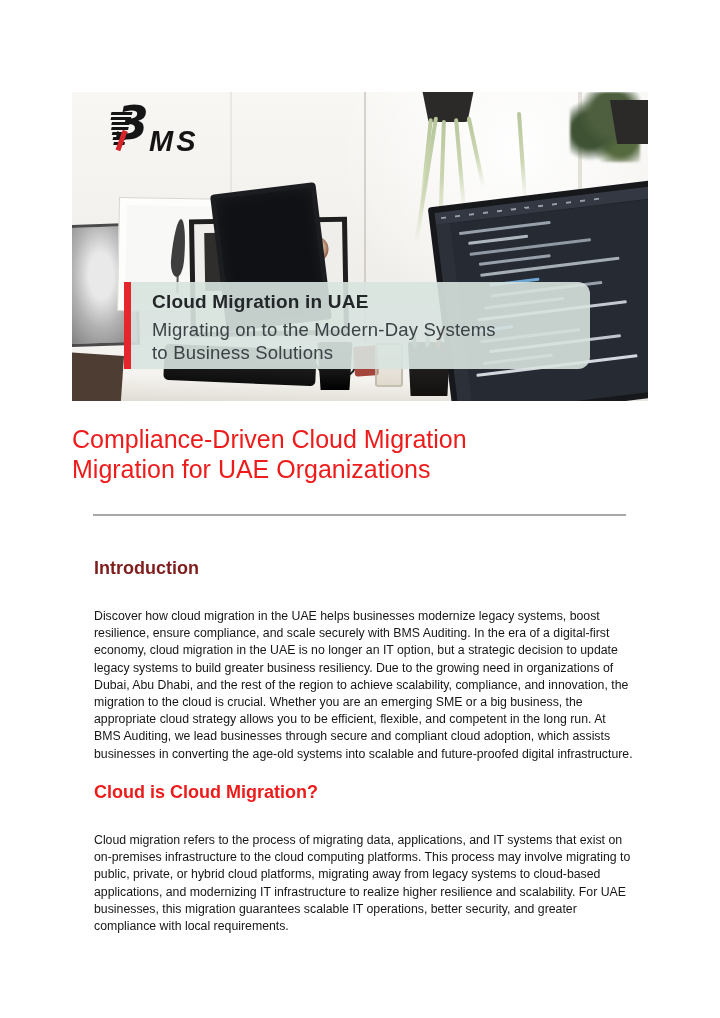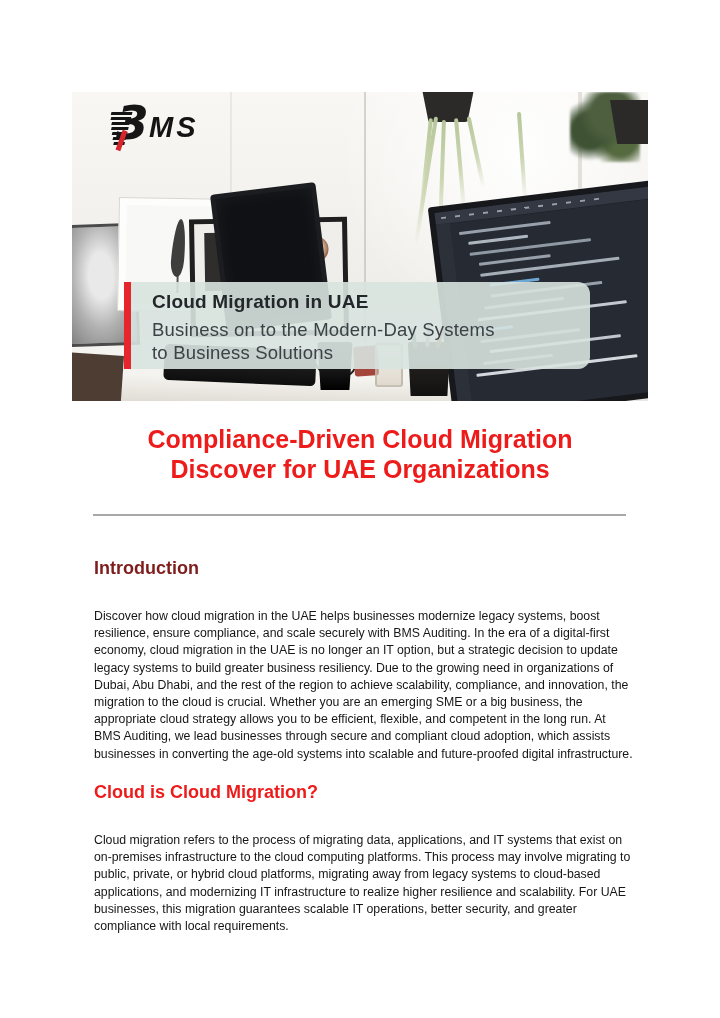--- a/index.html
+++ b/index.html
@@ -118,25 +118,25 @@
   .logo{position:absolute;left:30px;top:14px;width:120px;height:48px;}
   .logo-bars{position:absolute;left:4px;top:6px;width:22px;height:36px;transform:skewX(-14deg);
     display:flex;flex-direction:column;align-items:flex-end;}
   .logo-bars b{display:block;height:3px;margin-bottom:2px;background:#151515;}
   .logo-bars b:nth-child(1){width:21px;}.logo-bars b:nth-child(2){width:20px;}
   .logo-bars b:nth-child(3){width:18px;}.logo-bars b:nth-child(4){width:17px;}
   .logo-bars b:nth-child(5){width:15px;}.logo-bars b:nth-child(6){width:13px;}
   .logo-bars b:nth-child(7){width:11px;}
   .logo-three{position:absolute;left:14px;top:-7px;font:italic 800 47px/1 "DejaVu Sans",sans-serif;color:#161616;}
   .logo-red{position:absolute;left:17px;top:24px;width:5px;height:21px;transform:rotate(20deg);}
-  .logo-ms{position:absolute;left:47px;top:7px;font:italic 800 29px/1 "Liberation Sans",sans-serif;
+  .logo-ms{position:absolute;left:47px;top:21px;font:italic 800 29px/1 "Liberation Sans",sans-serif;
     letter-spacing:3px;color:#141414;}
   
-  .doc-title{position:absolute;left:72px;top:424px;width:576px;text-align:center;
-    font-size:25px;line-height:30px;font-weight:bold;}
+  .doc-title{position:absolute;left:72px;top:424px;width:576px;
+    font-size:25px;line-height:30px;font-weight:normal;}
   .divider{position:absolute;left:93px;top:514px;width:533px;height:2px;}
   .sec-head{position:absolute;left:94px;font-size:18px;font-weight:bold;}
   .sh1{top:558px;}
   .sh2{top:782px;}
   .sec-body{position:absolute;left:94px;width:539px;font-size:12.3px;line-height:17.2px;color:#161616;}
   .sb1{top:608px;}
   .sb2{top:832px;}
 </style>
 </head>
 <body>
@@ -204,21 +204,21 @@
   <div class="red-obj"></div>
   <div class="glass-cup"></div>
   <div class="pencup"></div>
   <div class="pen p1"></div>
   <div class="pen p2"></div>
   <div class="pen p3"></div>
 
   <div class="card" style="background: rgba(216, 227, 223, 0.9);">
     <div class="card-title">Cloud Migration in UAE</div>
     <div class="card-sub">
-      <div>Business on to the Modern-Day Systems</div>
+      <div>Migrating on to the Modern-Day Systems</div>
       <div>to Business Solutions</div>
     </div>
   </div>
   <div class="card-bar" style="background: rgb(229, 38, 44);"></div>
 
   <div class="logo">
     <div class="logo-bars">
       <b></b>
         <b></b>
         <b></b>
@@ -228,21 +228,21 @@
         <b></b>
     </div>
     <div class="logo-three">3</div>
     <div class="logo-red" style="background: rgb(214, 37, 43);"></div>
     <div class="logo-ms">MS</div>
   </div>
 </div>
 
 <div class="doc-title" style="color: rgb(238, 27, 27);">
   <div>Compliance-Driven Cloud Migration</div>
-  <div>Discover for UAE Organizations</div>
+  <div>Migration for UAE Organizations</div>
 </div>
 
 <div class="divider" style="background: rgb(168, 168, 168);"></div>
 
 <div class="sec-head sh1" style="color: #7f1d1d;">Introduction</div>
 <div class="sec-body sb1">Discover how cloud migration in the UAE helps businesses modernize legacy systems, boost resilience, ensure compliance, and scale securely with BMS Auditing. In the era of a digital-first economy, cloud migration in the UAE is no longer an IT option, but a strategic decision to update legacy systems to build greater business resiliency. Due to the growing need in organizations of Dubai, Abu Dhabi, and the rest of the region to achieve scalability, compliance, and innovation, the migration to the cloud is crucial. Whether you are an emerging SME or a big business, the appropriate cloud strategy allows you to be efficient, flexible, and competent in the long run. At BMS Auditing, we lead businesses through secure and compliant cloud adoption, which assists businesses in converting the age-old systems into scalable and future-proofed digital infrastructure.</div>
 
 <div class="sec-head sh2" style="color: rgb(238, 27, 27);">Cloud is Cloud Migration?</div>
 <div class="sec-body sb2">Cloud migration refers to the process of migrating data, applications, and IT systems that exist on on-premises infrastructure to the cloud computing platforms. This process may involve migrating to public, private, or hybrid cloud platforms, migrating away from legacy systems to cloud-based applications, and modernizing IT infrastructure to realize higher resilience and scalability. For UAE businesses, this migration guarantees scalable IT operations, better security, and greater compliance with local requirements.</div>
 

